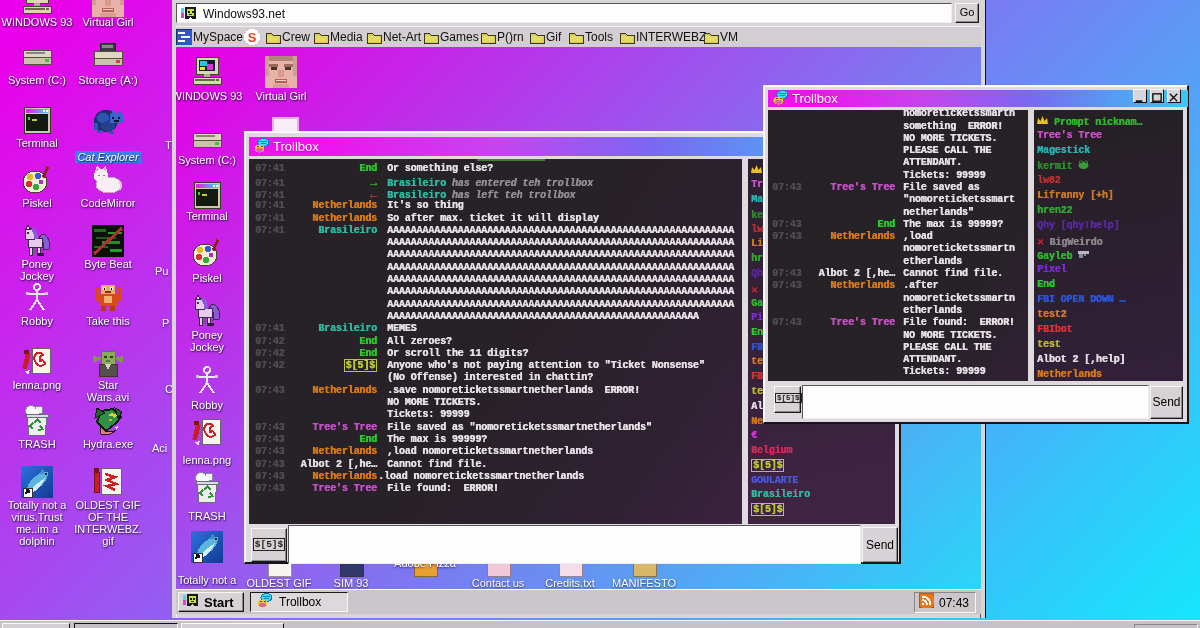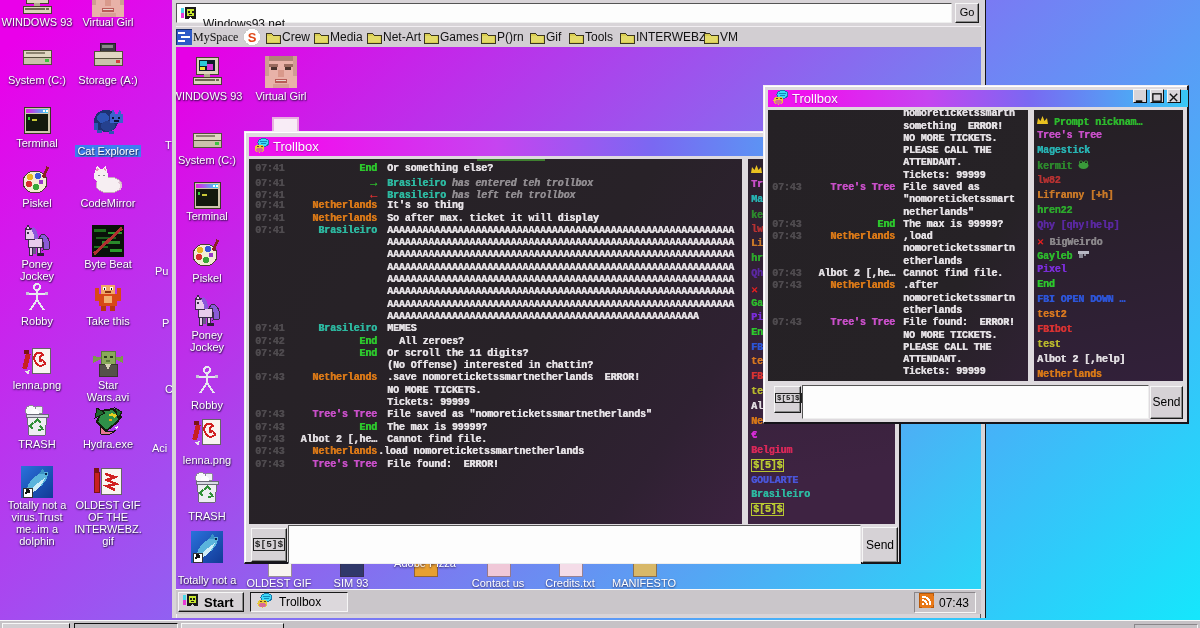--- a/index.html
+++ b/index.html
@@ -108,21 +108,21 @@
         <polygon points="19,11 21,5 24,11" fill="#3a63cc"></polygon>
         <polygon points="25,11 28,5 30,11" fill="#3a63cc"></polygon>
         <rect x="18" y="10" width="13" height="9" fill="#3a63cc"></rect>
         <rect x="20" y="13" width="2" height="2" fill="#0a1430"></rect>
         <rect x="26" y="13" width="2" height="2" fill="#0a1430"></rect>
         <rect x="22" y="16" width="5" height="2" fill="#0a1430"></rect>
         <rect x="5" y="26" width="5" height="3" fill="#2c55b4"></rect>
         <rect x="17" y="27" width="5" height="3" fill="#2c55b4"></rect>
         <rect x="2" y="19" width="4" height="7" fill="#2c55b4"></rect>
       </svg>
-      <div class="lbl" style="margin-top:9px;"><span class="sel">Cat Explorer</span></div>
+      <div class="lbl" style="margin-top:15px;font-style:italic;"><span class="sel">Cat Explorer</span></div>
     </div>
     <div class="icell" style="left:-1px;top:164px;">
       <svg width="32" height="32" viewBox="0 0 32 32" shape-rendering="crispEdges">
         <ellipse cx="14" cy="18" rx="12" ry="11" fill="#f4ecd4" stroke="#4a4030"></ellipse>
         <circle cx="9" cy="13" r="3" fill="#e8b820"></circle>
         <circle cx="17" cy="12" r="3" fill="#3858d8"></circle>
         <circle cx="8" cy="20" r="3" fill="#d83030"></circle>
         <circle cx="15" cy="23" r="3" fill="#38a838"></circle>
         <circle cx="20" cy="18" r="2.5" fill="#9838c8"></circle>
         <rect x="23" y="2" width="3" height="12" fill="#8a2020" transform="rotate(25 24 8)"></rect>
@@ -286,26 +286,26 @@
     <div class="inp" style="left:0px;top:3px;width:774px;height:18px;"></div>
     <div class="abs" id="favic" style="left:5px;top:5px;width:16px;height:16px;"><svg width="16" height="16" viewBox="0 0 16 16" shape-rendering="crispEdges">
           <rect x="0" y="3" width="3" height="5" fill="#48d8e8"></rect>
           <rect x="0" y="8" width="3" height="5" fill="#e838d8"></rect>
           <path d="M4 2 h11 v12 h-4 l-2 -2 -2 2 h-3 z" fill="#1a1a1a"></path>
           <rect x="6" y="4" width="7" height="7" fill="#c8e830"></rect>
           <rect x="7" y="6" width="2" height="2" fill="#1a1a1a"></rect>
           <rect x="11" y="6" width="2" height="2" fill="#1a1a1a"></rect>
           <rect x="8" y="9" width="3" height="1" fill="#1a1a1a"></rect>
         </svg></div>
-    <div class="abs" style="left:27px;top:17px;font-size:12px;color:#111;">Windows93.net</div>
+    <div class="abs" style="left:27px;top:7px;font-size:12px;color:#111;">Windows93.net</div>
     <div class="btn" style="left:779px;top:3px;width:22px;height:18px;font-size:11px;text-align:center;line-height:17px;">Go</div>
   </div>
 
   <div class="abs" id="bmrow" style="left:0;top:26px;width:805px;height:21px;background:#d2ced2;border-top:1px solid #f2eef2;box-sizing:border-box;">
-      <div class="abs" style="left:0px;top:2px;height:16px;display:flex;align-items:center;font-family:Liberation Serif, serif;">
+      <div class="abs" style="left:0px;top:2px;height:16px;display:flex;align-items:center;">
         <svg width="16" height="16" viewBox="0 0 16 16" shape-rendering="crispEdges">
           <rect x="0" y="0" width="16" height="16" fill="#2d5ac8" stroke="#18306a"></rect>
           <rect x="2" y="3" width="7" height="2" fill="#fff"></rect>
           <rect x="5" y="7" width="9" height="2" fill="#fff"></rect>
           <rect x="2" y="11" width="7" height="2" fill="#fff"></rect>
         </svg>
         <span style="font-size:12px;color:#111;margin-left:1px;">MySpace</span>
       </div>
       <div class="abs" style="left:67px;top:2px;height:16px;display:flex;align-items:center;">
         <svg width="18" height="18" viewBox="0 0 18 18" shape-rendering="crispEdges">
@@ -588,28 +588,30 @@
         <div class="cl"><span class="ts" style="width:30px">07:41</span><span class="nk" style="width:92px"><span style="color:#d87818">Netherlands</span></span><span class="ms" style="margin-left:10px">So after max. ticket it will display</span></div>
         <div class="cl"><span class="ts" style="width:30px">07:41</span><span class="nk" style="width:92px"><span style="color:#2db8a0">Brasileiro</span></span><span class="ms" style="margin-left:10px">AAAAAAAAAAAAAAAAAAAAAAAAAAAAAAAAAAAAAAAAAAAAAAAAAAAAAAAAAAA</span></div>
         <div class="cl"><span class="ts" style="width:30px"></span><span class="nk" style="width:92px"><span style="color:#4f4b4f"></span></span><span class="ms" style="margin-left:10px">AAAAAAAAAAAAAAAAAAAAAAAAAAAAAAAAAAAAAAAAAAAAAAAAAAAAAAAAAAA</span></div>
         <div class="cl"><span class="ts" style="width:30px"></span><span class="nk" style="width:92px"><span style="color:#4f4b4f"></span></span><span class="ms" style="margin-left:10px">AAAAAAAAAAAAAAAAAAAAAAAAAAAAAAAAAAAAAAAAAAAAAAAAAAAAAAAAAAA</span></div>
         <div class="cl"><span class="ts" style="width:30px"></span><span class="nk" style="width:92px"><span style="color:#4f4b4f"></span></span><span class="ms" style="margin-left:10px">AAAAAAAAAAAAAAAAAAAAAAAAAAAAAAAAAAAAAAAAAAAAAAAAAAAAAAAAAAA</span></div>
         <div class="cl"><span class="ts" style="width:30px"></span><span class="nk" style="width:92px"><span style="color:#4f4b4f"></span></span><span class="ms" style="margin-left:10px">AAAAAAAAAAAAAAAAAAAAAAAAAAAAAAAAAAAAAAAAAAAAAAAAAAAAAAAAAAA</span></div>
         <div class="cl"><span class="ts" style="width:30px"></span><span class="nk" style="width:92px"><span style="color:#4f4b4f"></span></span><span class="ms" style="margin-left:10px">AAAAAAAAAAAAAAAAAAAAAAAAAAAAAAAAAAAAAAAAAAAAAAAAAAAAAAAAAAA</span></div>
         <div class="cl"><span class="ts" style="width:30px"></span><span class="nk" style="width:92px"><span style="color:#4f4b4f"></span></span><span class="ms" style="margin-left:10px">AAAAAAAAAAAAAAAAAAAAAAAAAAAAAAAAAAAAAAAAAAAAAAAAAAAAAAAAAAA</span></div>
         <div class="cl"><span class="ts" style="width:30px"></span><span class="nk" style="width:92px"><span style="color:#4f4b4f"></span></span><span class="ms" style="margin-left:10px">AAAAAAAAAAAAAAAAAAAAAAAAAAAAAAAAAAAAAAAAAAAAAAAAAAAAA</span></div>
         <div class="cl"><span class="ts" style="width:30px">07:41</span><span class="nk" style="width:92px"><span style="color:#2db8a0">Brasileiro</span></span><span class="ms" style="margin-left:10px">MEMES</span></div>
-        <div class="cl"><span class="ts" style="width:30px">07:42</span><span class="nk" style="width:92px"><span style="color:#2dc82d">End</span></span><span class="ms" style="margin-left:22px">All zeroes?</span></div>
+        <div class="cl"><span class="ts" style="width:30px">07:42</span><span class="nk" style="width:92px"><span style="color:#2dc82d">End</span></span><span class="ms" style="margin-left:10px">All zeroes?</span></div>
         <div class="cl"><span class="ts" style="width:30px">07:42</span><span class="nk" style="width:92px"><span style="color:#2dc82d">End</span></span><span class="ms" style="margin-left:10px">Or scroll the 11 digits?</span></div>
+        <div class="cl"><span class="ts" style="width:30px">07:42</span><span class="nk" style="width:92px"><span class="s5" style="color:#b8c832">$[5]$</span></span><span class="ms" style="margin-left:10px">Anyone who's not paying attention to "Ticket Nonsense"</span></div>
         <div class="cl"><span class="ts" style="width:30px"></span><span class="nk" style="width:92px"><span style="color:#4f4b4f"></span></span><span class="ms" style="margin-left:10px">(No Offense) interested in chattin?</span></div>
         <div class="cl"><span class="ts" style="width:30px">07:43</span><span class="nk" style="width:92px"><span style="color:#d87818">Netherlands</span></span><span class="ms" style="margin-left:10px">.save nomoreticketssmartnetherlands  ERROR!</span></div>
         <div class="cl"><span class="ts" style="width:30px"></span><span class="nk" style="width:92px"><span style="color:#4f4b4f"></span></span><span class="ms" style="margin-left:10px">NO MORE TICKETS.</span></div>
         <div class="cl"><span class="ts" style="width:30px"></span><span class="nk" style="width:92px"><span style="color:#4f4b4f"></span></span><span class="ms" style="margin-left:10px">Tickets: 99999</span></div>
         <div class="cl"><span class="ts" style="width:30px">07:43</span><span class="nk" style="width:92px"><span style="color:#c84fc8">Tree's Tree</span></span><span class="ms" style="margin-left:10px">File saved as "nomoreticketssmartnetherlands"</span></div>
         <div class="cl"><span class="ts" style="width:30px">07:43</span><span class="nk" style="width:92px"><span style="color:#2dc82d">End</span></span><span class="ms" style="margin-left:10px">The max is 99999?</span></div>
+        <div class="cl"><span class="ts" style="width:30px">07:43</span><span class="nk" style="width:92px"><span style="color:#d87818">Netherlands</span></span><span class="ms" style="margin-left:10px">,load nomoreticketssmartnetherlands</span></div>
         <div class="cl"><span class="ts" style="width:30px">07:43</span><span class="nk" style="width:92px"><span style="color:#e0dce0">Albot 2 [,he…</span></span><span class="ms" style="margin-left:10px">Cannot find file.</span></div>
         <div class="cl"><span class="ts" style="width:30px">07:43</span><span class="nk" style="width:92px"><span style="color:#d87818">Netherlands</span></span><span class="ms" style="margin-left:1px">.load nomoreticketssmartnetherlands</span></div>
         <div class="cl"><span class="ts" style="width:30px">07:43</span><span class="nk" style="width:92px"><span style="color:#c84fc8">Tree's Tree</span></span><span class="ms" style="margin-left:10px">File found:  ERROR!</span></div>
       </div>
     </div>
   <div class="abs" style="left:232px;top:27px;width:68px;height:2px;background:#3f8030;z-index:3;"></div>
   <div class="dark" id="bulist" style="left:503px;top:27px;width:147px;height:365px;background:linear-gradient(170deg,#2b202d,#3e2342 85%);">
       <div class="mono" style="padding-top:5.5px;">
         <div class="ue" style="height:14.78px"><svg width="11" height="9" viewBox="0 0 11 9">
             <polygon points="0,8 1,2 3.5,5 5.5,0 7.5,5 10,2 11,8" fill="#e8c020"></polygon>

